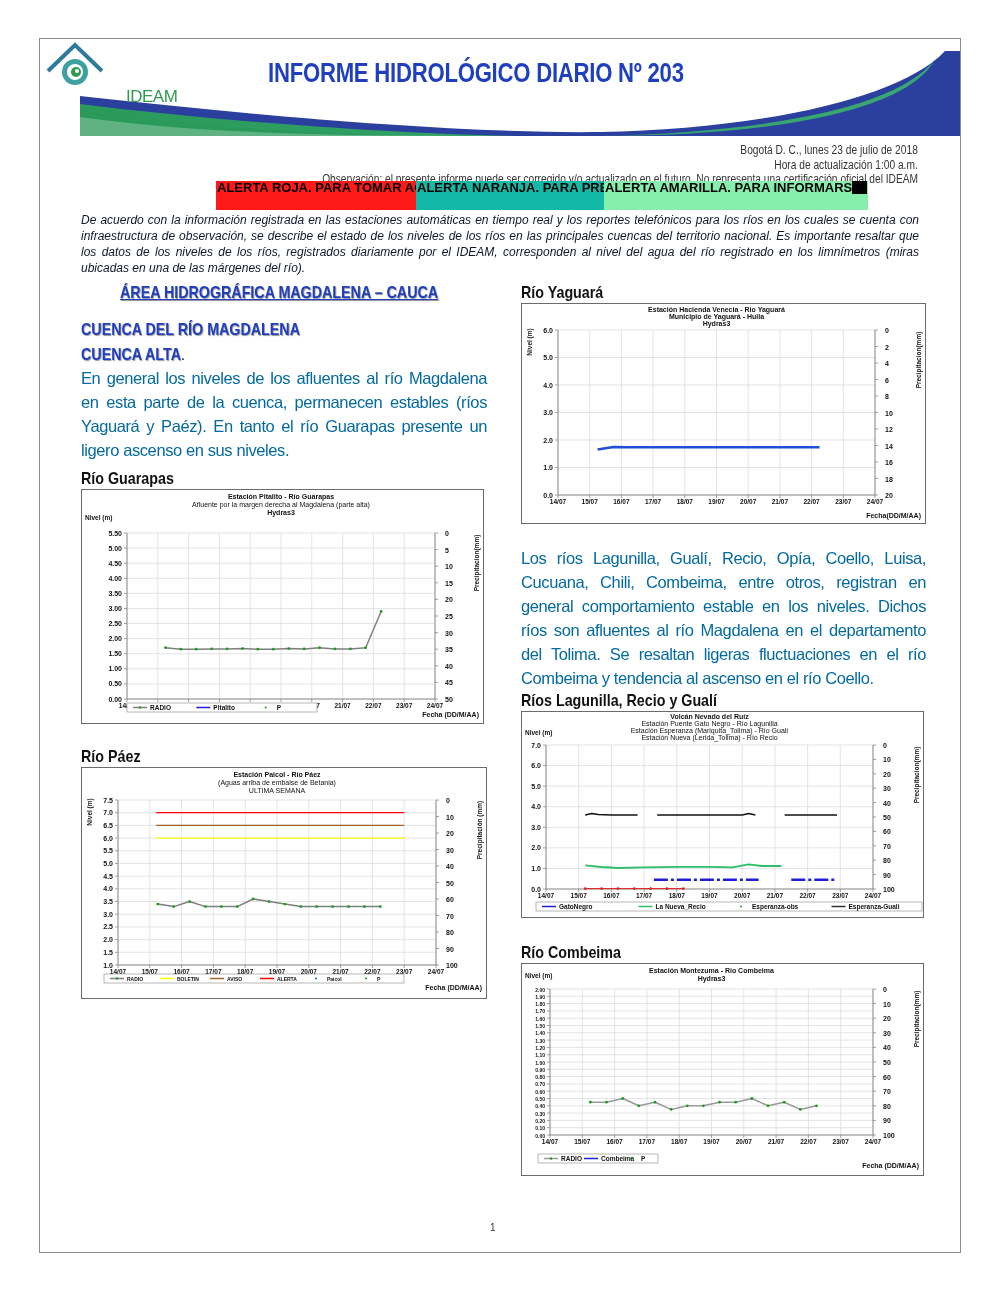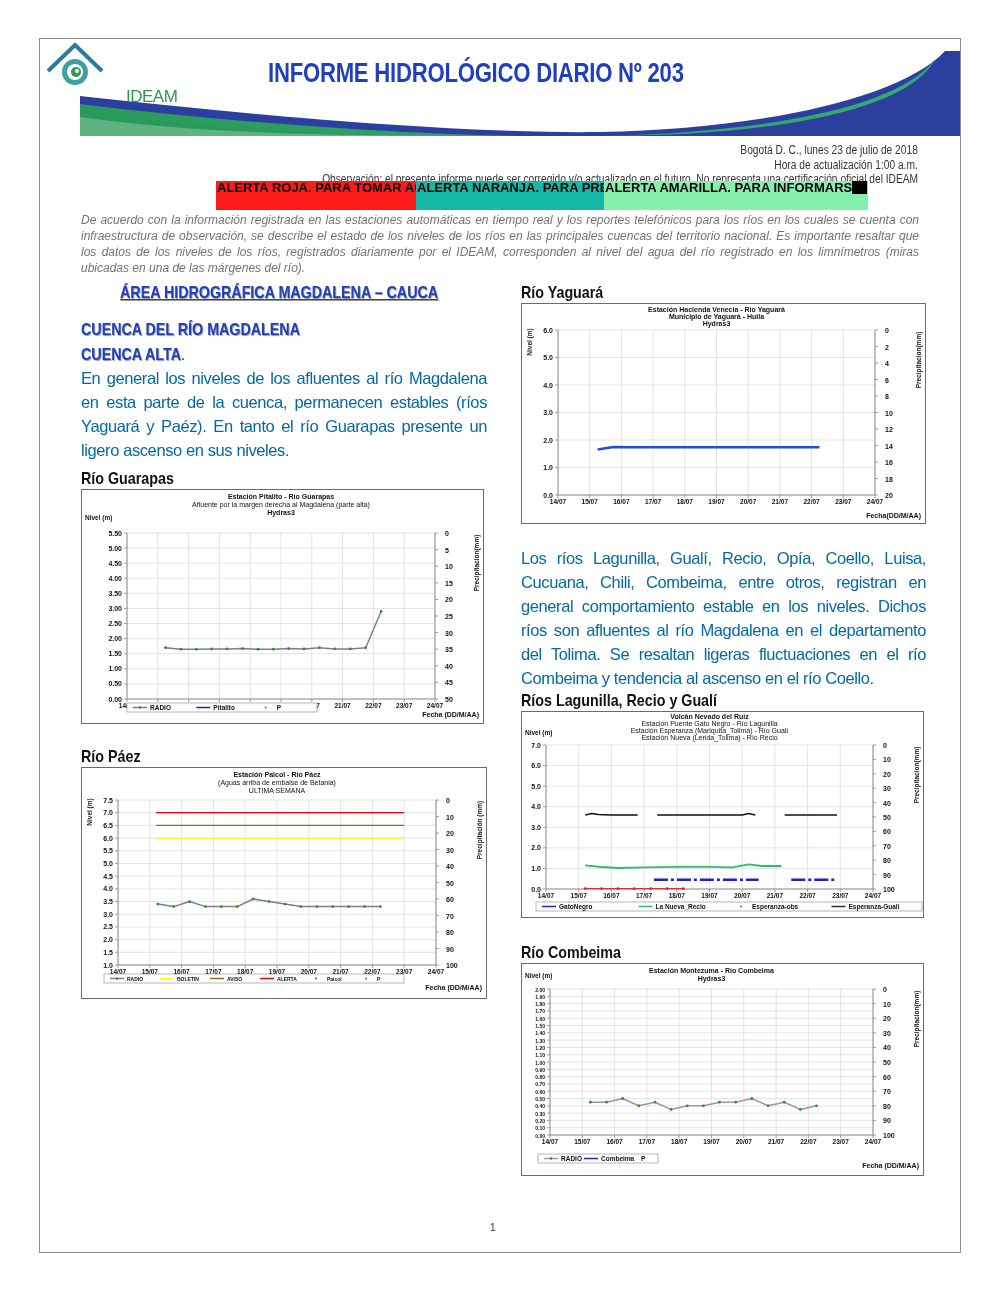--- a/index.html
+++ b/index.html
@@ -8,21 +8,21 @@
   .page { position: absolute; left: 39px; top: 38px; width: 922px; height: 1215px; border: 1px solid #8c8c8c; background: #fff; }
   .header { position: absolute; left: 40px; top: 39px; width: 920px; height: 97px; overflow: hidden; }
   .header svg { position: absolute; left: 0; top: 0; }
   .logo { position: absolute; left: 80px; top: 0; width: 70px; height: 68px; }
   .logo-text { position: absolute; left: 86px; top: 48px; font-family: "Liberation Sans", sans-serif; font-weight: normal; font-size: 17px; color: #2e9a4e; letter-spacing: -0.5px; }
   .main-title { position: absolute; left: 228px; top: 19px; font-family: "Liberation Sans", sans-serif; font-weight: bold; font-size: 27px; color: #1f3fc0; transform: scaleX(0.82); transform-origin: left top; white-space: nowrap; letter-spacing: -0.3px; }
   .meta { position: absolute; right: 82px; font-size: 12px; color: #333; text-align: right; white-space: nowrap; transform: scaleX(0.85); transform-origin: right top; }
   .alerts { position: absolute; top: 181px; left: 0; width: 1000px; height: 14px; }
   .alert { position: absolute; top: 0; height: 29px; font-size: 13px; font-weight: bold; line-height: 13px; white-space: nowrap; padding: 0 1px; }
   .alert .blk { display: inline-block; width: 15px; height: 13px; background: #000; vertical-align: top; margin-left: 0; }
-  .intro { position: absolute; left: 81px; top: 212px; width: 838px; font-size: 12px; font-style: italic; line-height: 16px; color: #737373; text-align: justify; }
+  .intro { position: absolute; left: 81px; top: 212px; width: 838px; font-size: 12px; font-style: italic; line-height: 16px; color: #0f172a; text-align: justify; }
   .area-title { position: absolute; left: 120px; top: 283px; font-size: 17px; font-weight: bold; color: #1f3fc0; text-decoration: underline; transform: scaleX(0.84); transform-origin: left top; white-space: nowrap; text-shadow: 1px 1px 1px #999; }
   .cuenca { position: absolute; left: 81px; font-size: 17px; font-weight: bold; color: #1f3fc0; transform: scaleX(0.84); transform-origin: left top; white-space: nowrap; text-shadow: 1px 1px 1px #999; }
   .body-text { position: absolute; font-size: 17px; line-height: 24px; color: #0369a1; text-align: justify; }
   .sec-title { position: absolute; font-size: 17px; font-weight: bold; color: #111; transform: scaleX(0.84); transform-origin: left top; white-space: nowrap; }
   .chart { position: absolute; border: 1px solid #6b6b6b; background: #fff; }
   .chart svg { display: block; }
   .pagenum { position: absolute; left: 490px; top: 1222px; font-size: 10px; color: #333; }
 </style>
 </head>
 <body>

